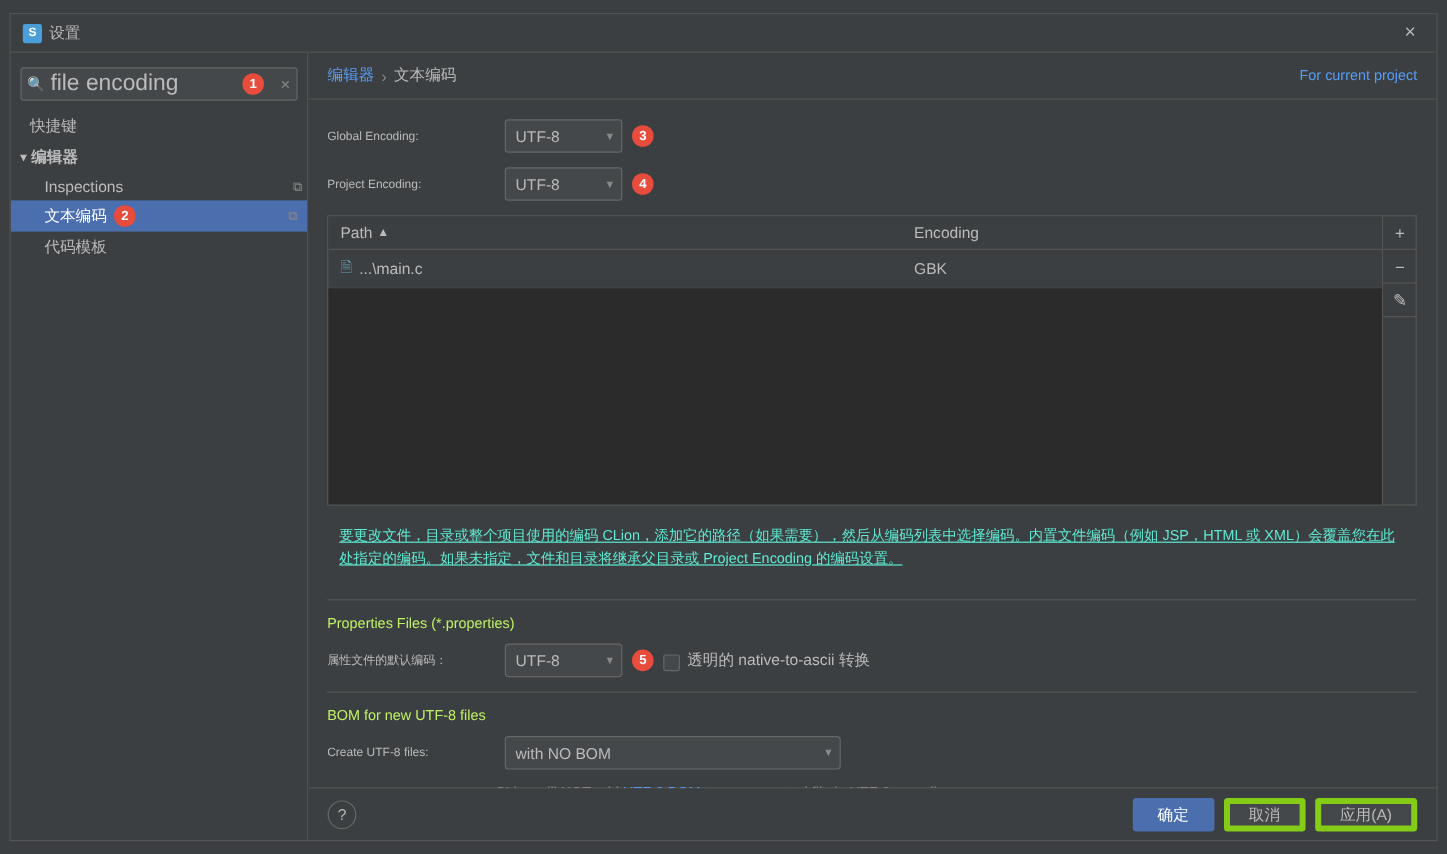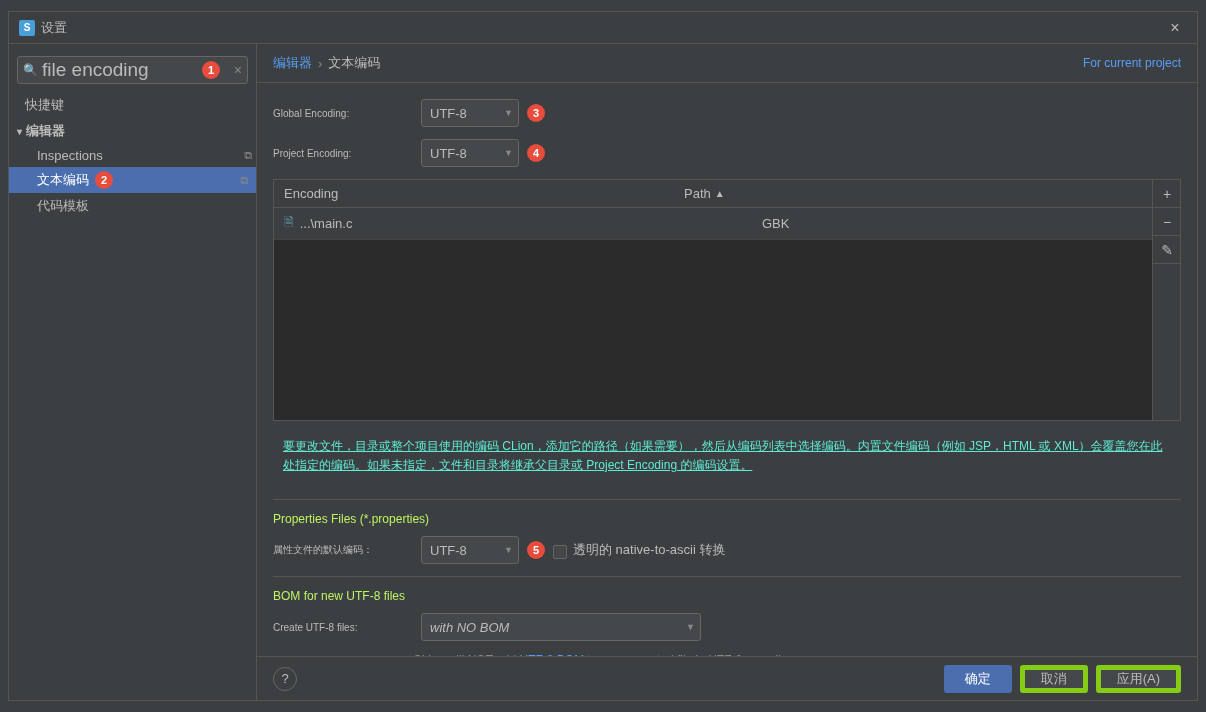--- a/index.html
+++ b/index.html
@@ -342,21 +342,20 @@
     .checkbox {
       width: 14px;
       height: 14px;
       background: #45484a;
       border: 1px solid #666;
       border-radius: 2px;
       cursor: pointer;
     }
     .select-wide {
       min-width: 280px;
-      font-style: italic;
     }
     .hint-text {
       color: #888;
       font-size: 12px;
       margin-top: 4px;
       padding-left: 140px;
     }
     .hint-link { color: #589df6; cursor: pointer; }
     .bottom-bar {
       height: 44px;
@@ -490,26 +489,26 @@
               <option>UTF-16</option>
             </select>
           </div>
           <span class="num-badge">4</span>
         </div>
 
         <div class="table-area-wrapper">
           <div class="table-area">
 
             <div class="table-header-row">
-              <div class="table-header-cell enc-col">
-                <span>Encoding</span>
-              </div>
               <div class="table-header-cell path-col">
                 <span>Path</span>
                 <span class="sort-arrow">▲</span>
+              </div>
+              <div class="table-header-cell enc-col">
+                <span>Encoding</span>
               </div>
             </div>
 
             <div class="table-body">
               <div class="table-row">
                 <div class="table-cell path-col">
                   <span class="file-icon">🗎</span>
                   <span>...\main.c</span>
                 </div>
                 <div class="table-cell enc-col">

